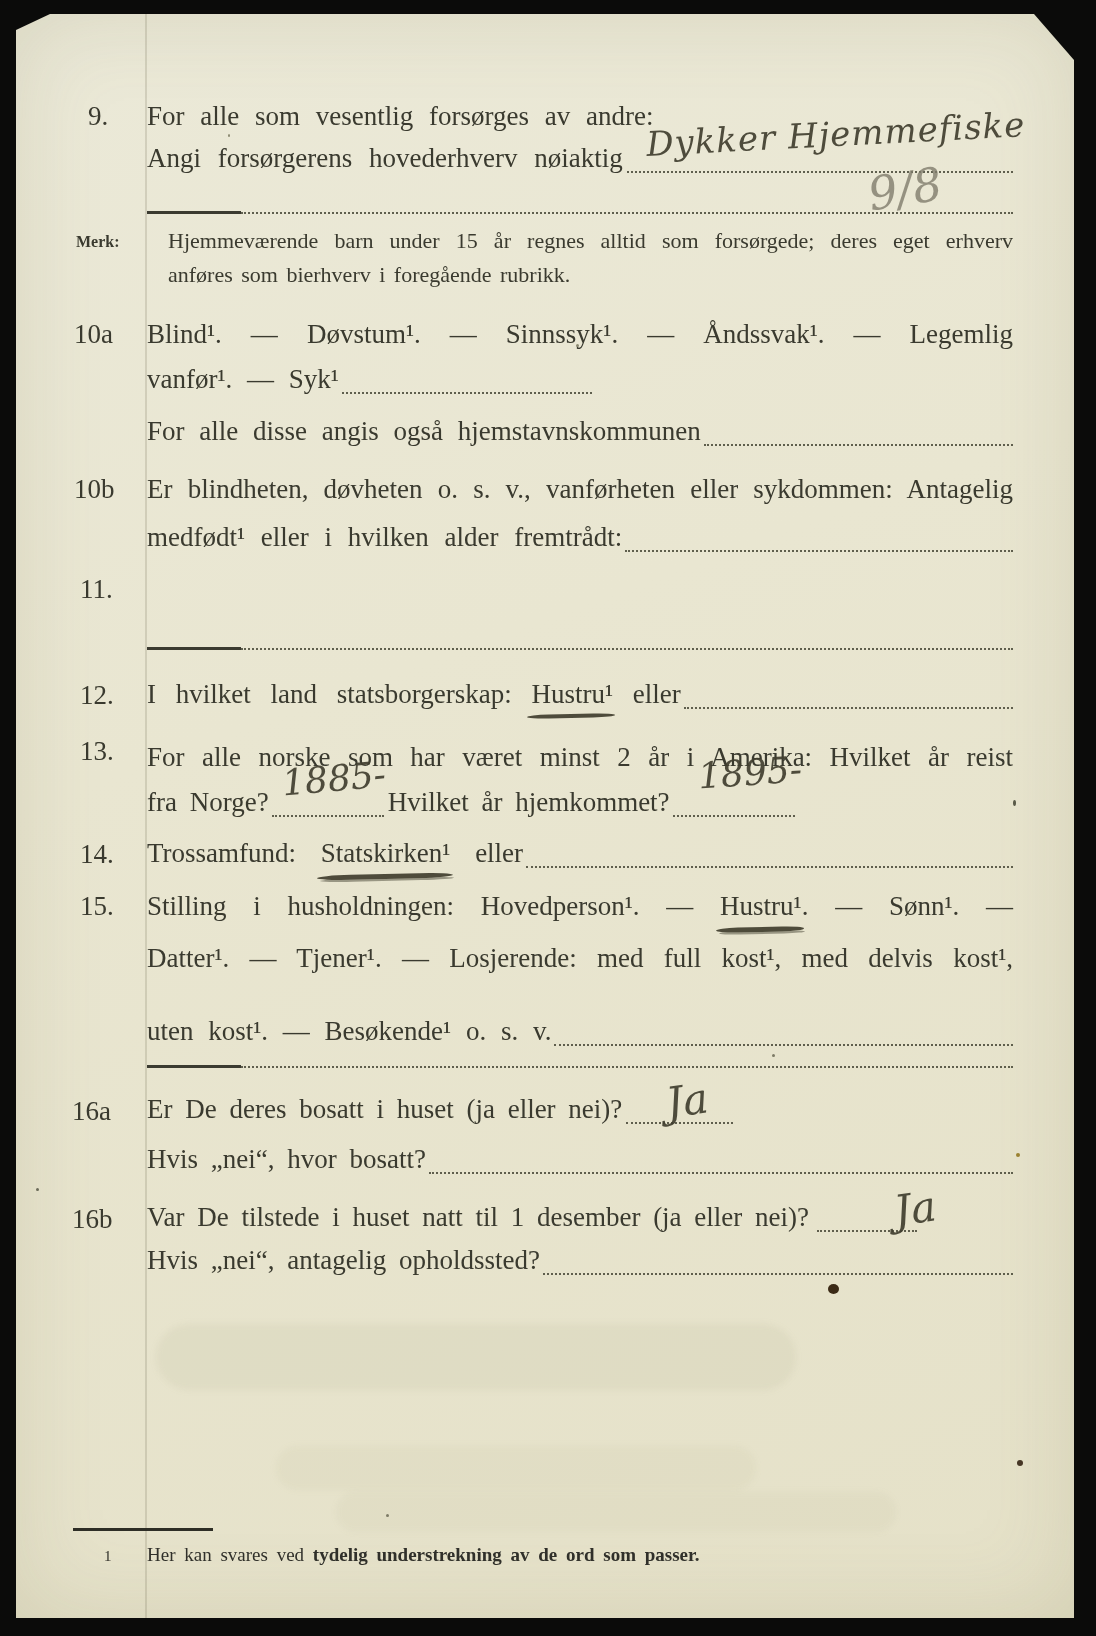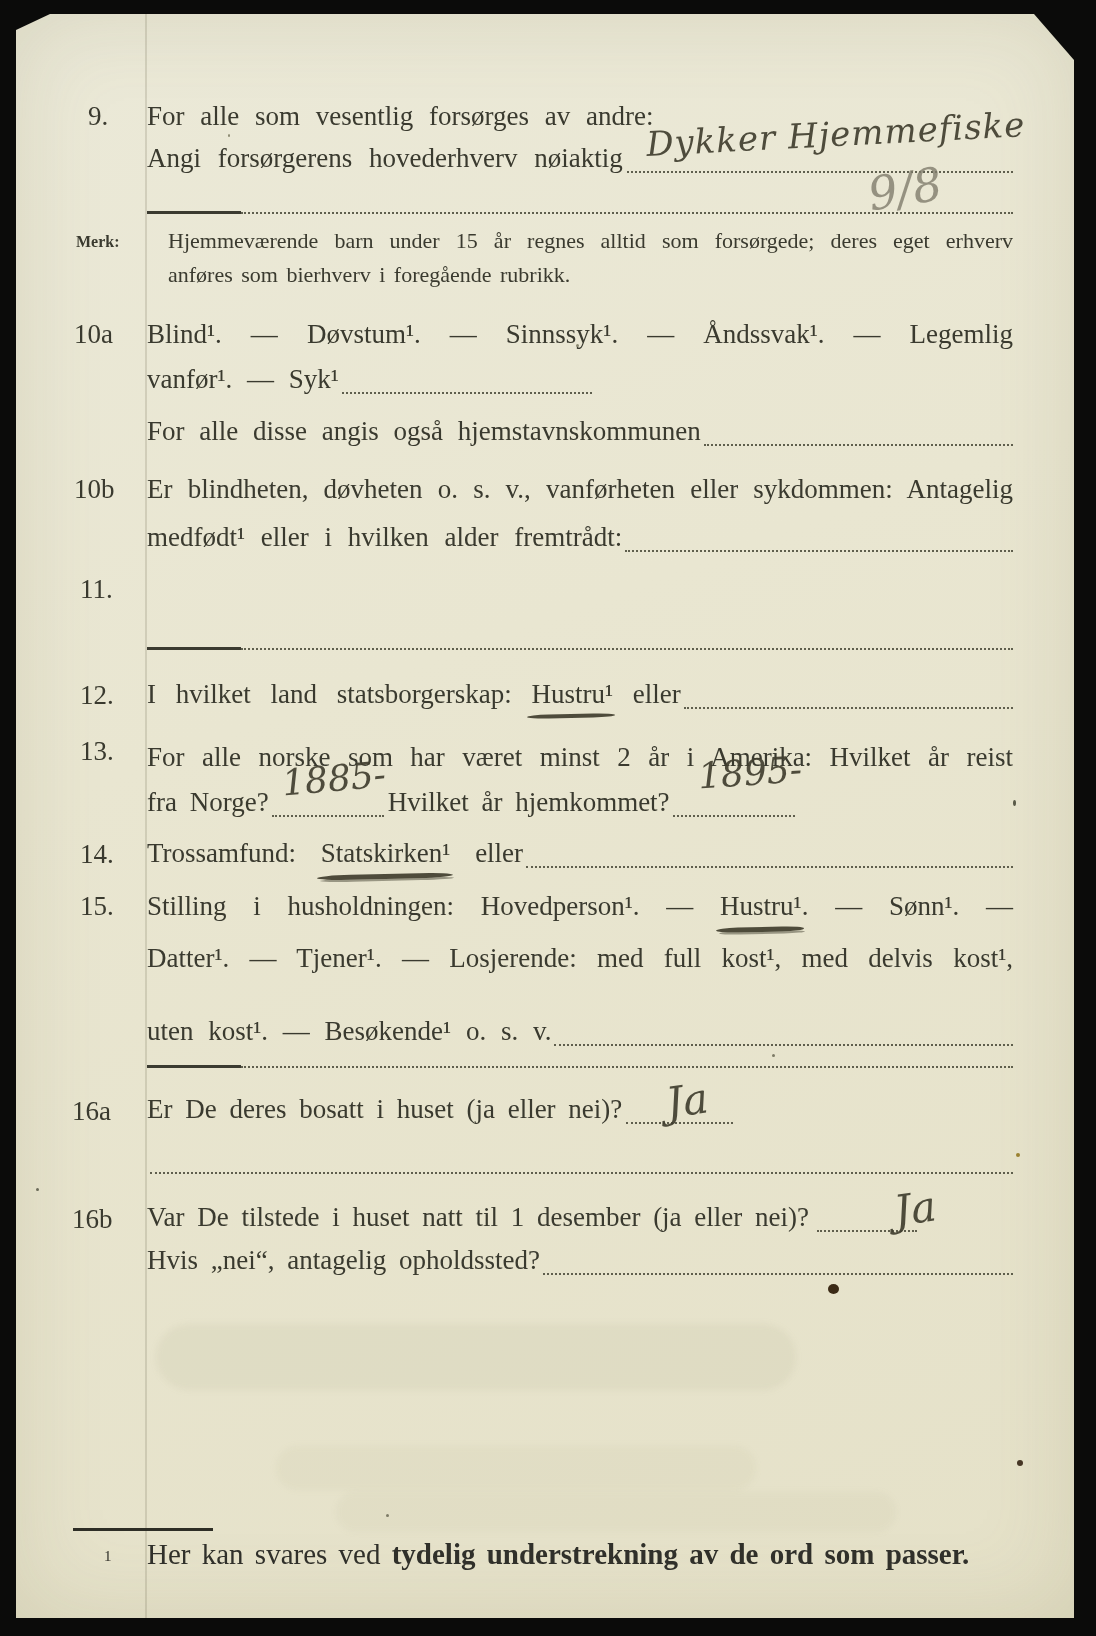--- a/index.html
+++ b/index.html
@@ -34,21 +34,21 @@
   .pen{position:relative;display:inline-block;}
   .pen::after{content:"";position:absolute;left:-4px;right:-2px;bottom:-7px;height:4px;
     background:rgba(56,53,38,0.88);border-radius:50%/100%;transform:rotate(-1.4deg);}
   .pen2::after{height:5px;bottom:-9px;box-shadow:2px 3px 0 -1px rgba(56,53,38,0.45);}
   .hw{position:absolute;font-family:"DejaVu Serif","Liberation Serif",serif;
     font-style:italic;color:rgba(64,62,47,0.92);white-space:nowrap;}
   .pencil{color:rgba(128,124,108,0.8);}
   .speck{position:absolute;border-radius:50%;}
   .smudge{position:absolute;border-radius:40px;filter:blur(3px);}
   .merk-label{font-weight:700;}
-  .fn{font-size:29px;color:#30302a;}
+  .fn{font-size:19px;color:#30302a;}
   .fn-bold{font-weight:700;}
   .fnrule{position:absolute;background:#2e2e26;height:3px;}
 </style>
 </head>
 <body>
 
 <div id="paper">
   <div class="corner-tr"></div>
   <div class="corner-tl"></div>
   <div class="crease"></div>
@@ -143,20 +143,21 @@
     <span class="sep-dots"></span>
   </div>
 
   <div class="qnum" style="left:56px;top:1081px">16a</div>
   <div class="row" style="top:1078px;height:34px">
     <span class="txt" style="word-spacing:6px">Er De deres bosatt i huset (ja eller nei)?</span>
     <span class="dots" style="width:107px;margin-left:4px"></span>
   </div>
   <div class="hw" style="left:650px;top:1062px;font-size:42px;transform:rotate(-8deg)">Ja</div>
   <div class="row" style="top:1128px;height:34px">
+    <span class="txt" style="word-spacing:6px">Hvis „nei“, hvor bosatt?</span>
     <span class="dots fill" style="margin-left:3px"></span>
   </div>
 
   <div class="qnum" style="left:56px;top:1189px">16b</div>
   <div class="row" style="top:1186px;height:34px">
     <span class="txt" style="word-spacing:6px">Var De tilstede i huset natt til 1 desember (ja eller nei)?</span>
     <span class="dots" style="width:100px;margin-left:8px"></span>
   </div>
   <div class="hw" style="left:878px;top:1170px;font-size:42px;transform:rotate(-8deg)">Ja</div>
   <div class="row" style="top:1229px;height:34px">

